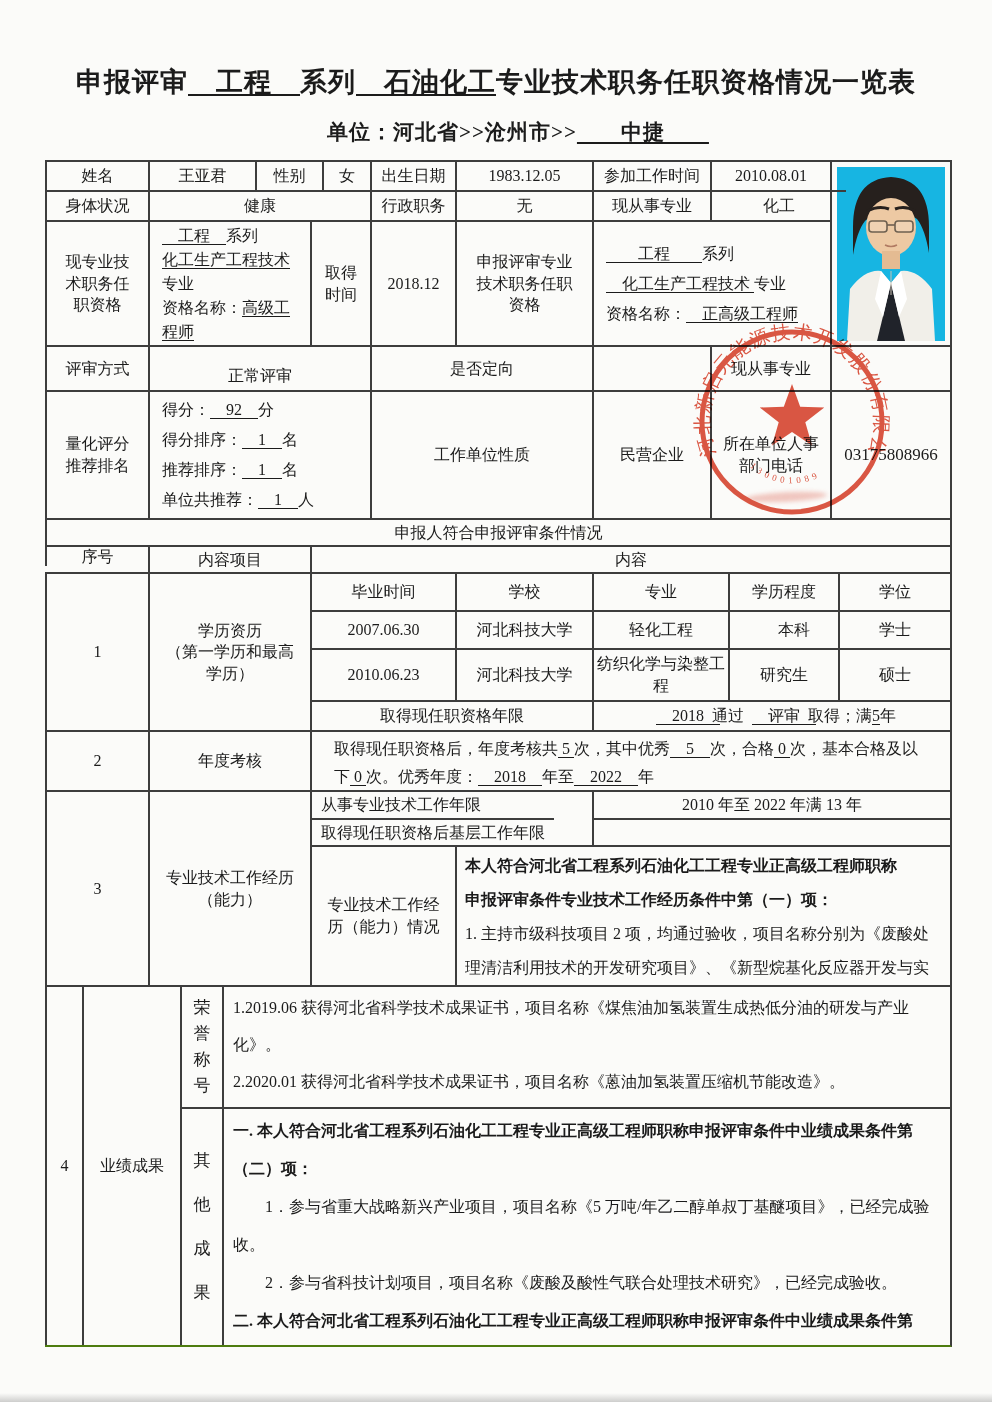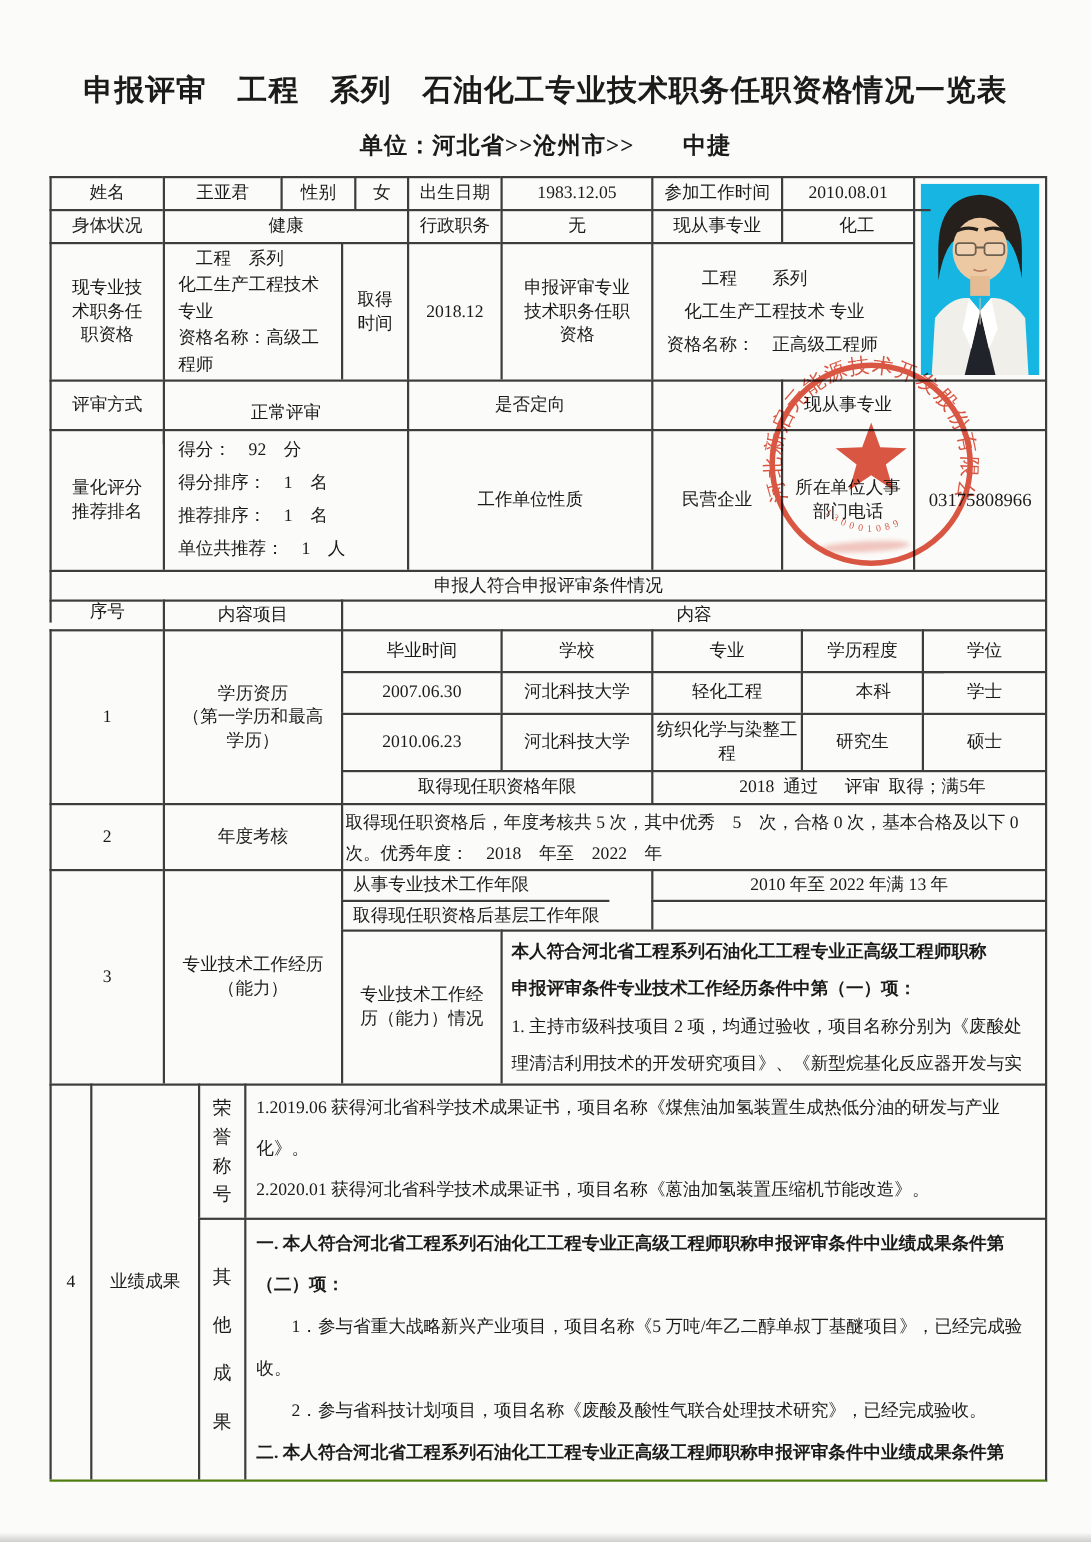--- a/index.html
+++ b/index.html
@@ -11,28 +11,28 @@
             font-size:21px;font-weight:bold;letter-spacing:1px}
   .tbl{position:absolute;left:45px;top:160px;width:905px;height:1185px;
        border-right:2px solid #3d3d3d;border-bottom:2px solid #4d7c0f;box-sizing:content-box}
   .c{position:absolute;box-sizing:border-box;border-top:2px solid #3d3d3d;border-left:2px solid #3d3d3d;
      display:flex;align-items:center;justify-content:center;text-align:center;
      font-size:16px;line-height:1.35;padding:1px 3px;overflow:hidden}
   .lt{justify-content:flex-start;text-align:left;padding-left:9px}
   .bk{display:block;text-align:left;padding:4px 10px}
   .col{display:flex;flex-direction:column;justify-content:center;align-items:flex-start;text-align:left;padding-left:12px}
   .pl{white-space:pre-line}
-  .u{text-underline-offset:3px}
+  .u{text-decoration:underline;text-underline-offset:3px}
   .b{font-weight:bold}
   .lh24 .ln{line-height:24px}
   .lh30 .ln{line-height:30px}
   .lh34 .ln{line-height:34px}
   .lh37 .ln{line-height:37px}
   .lh38 .ln{line-height:38px}
-  .flow28{line-height:28px;padding:3px 2px}
+  .flow28{line-height:28px;padding:3px 22px}
   .vert{font-size:17px;line-height:26px}
   .vert2{font-size:17px;line-height:44px}
   .num{font-size:17px}
   .stamp{position:absolute;left:692px;top:322px;width:200px;height:200px;
          mix-blend-mode:multiply;opacity:.88;pointer-events:none}
   .smudge{position:absolute;left:745px;top:492px;width:82px;height:10px;border-radius:50%;
           background:rgba(214,76,56,.30);filter:blur(2px);transform:rotate(-3deg)}
   .scanedge{position:absolute;left:0;bottom:0;width:100%;height:9px;
             background:linear-gradient(rgba(0,0,0,0),rgba(0,0,0,.18))}
 </style>

